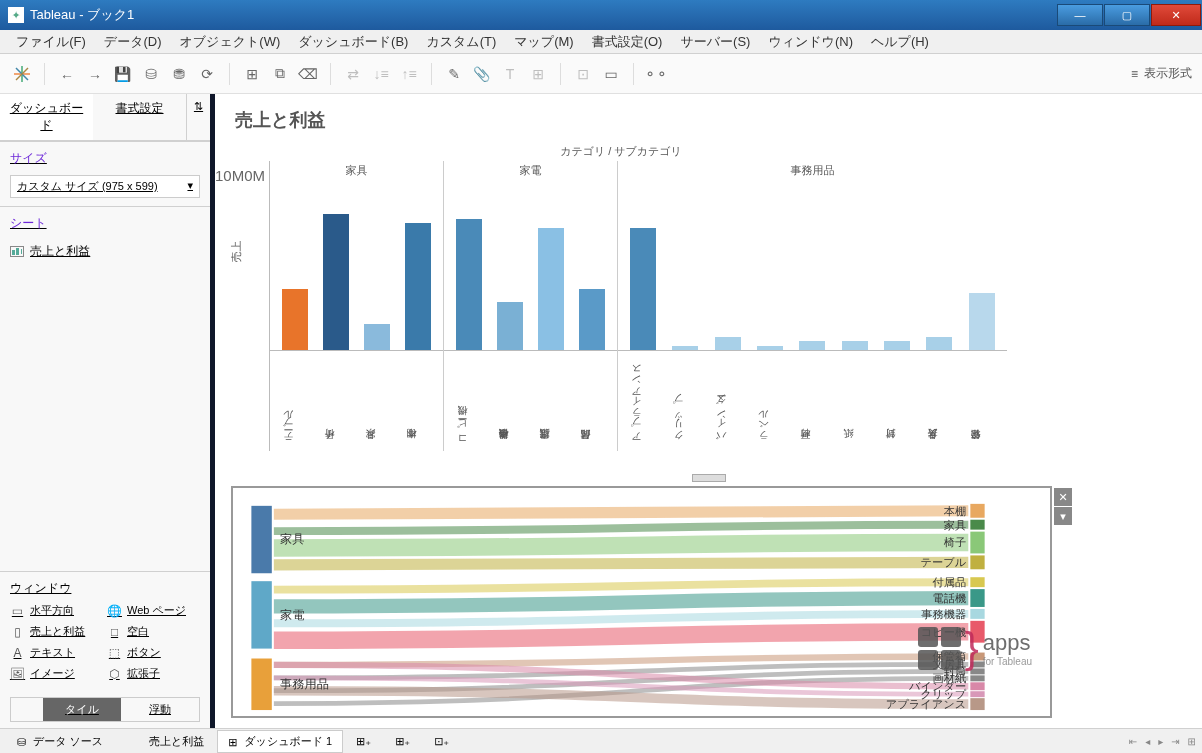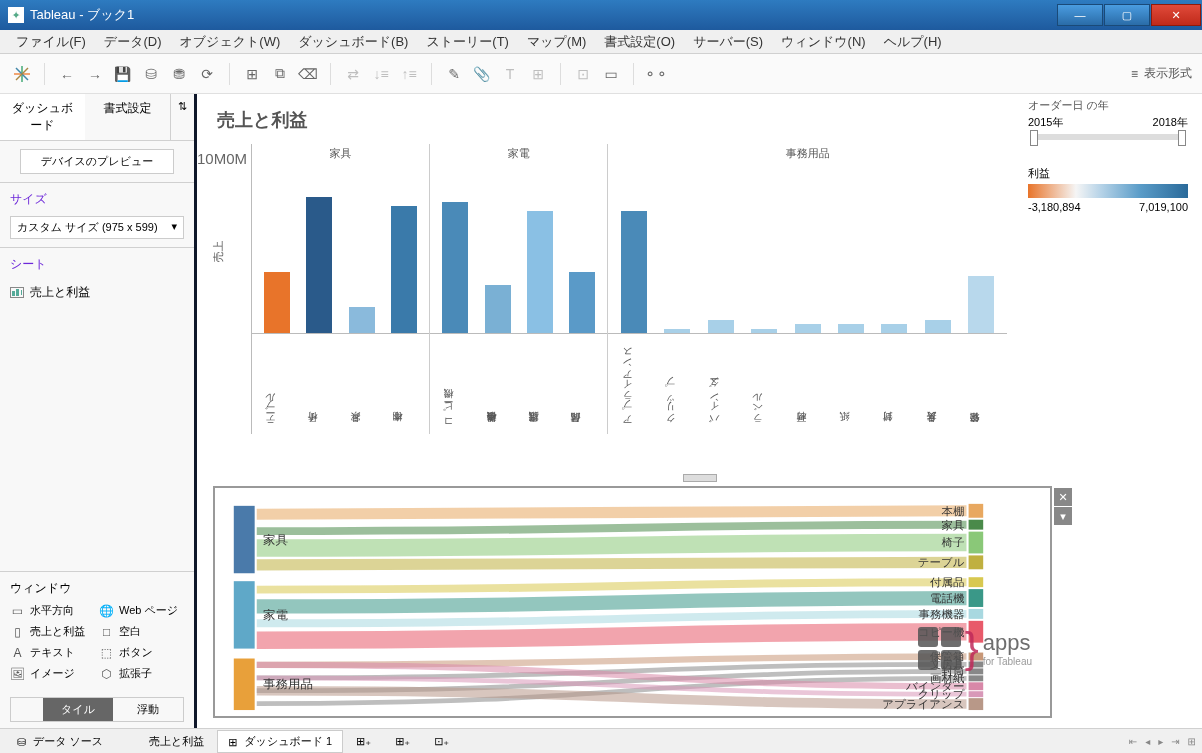--- a/index.html
+++ b/index.html
@@ -15,21 +15,21 @@
 .menubar { height: 24px; background: #f0f0f0; border-bottom: 1px solid #d0d0d0; display: flex; align-items: center; padding: 0 8px; gap: 2px; }
 .menu-item { font-size: 13px; padding: 2px 8px; color: #333; cursor: pointer; }
 
 .toolbar { height: 40px; background: #fafafa; border-bottom: 1px solid #e0e0e0; display: flex; align-items: center; padding: 0 10px; gap: 4px; }
 .t-icon { width: 24px; height: 24px; display:flex; align-items:center; justify-content:center; color:#666; font-size:14px; cursor:pointer; border-radius:3px;}
 .t-sep { width: 1px; height: 22px; background: #ddd; margin: 0 6px; }
 .logo-icon { width:20px; height:20px; }
 .show-me { margin-left: auto; display:flex; align-items:center; gap:6px; font-size:12px; color:#555; cursor:pointer; }
 
 .main { display: flex; height: 634px; background: #fff; }
-.sidebar { width: 197px; border-right: 3px solid #0f172a; background: #f8f8f8; display:flex; flex-direction:column; }
+.sidebar { width: 215px; border-right: 5px solid #0f172a; background: #f8f8f8; display:flex; flex-direction:column;text-decoration:underline; }
 .side-tabs { display:flex; border-bottom:1px solid #d0d0d0; }
 .side-tab { flex:1; padding:6px; font-size:12px; text-align:center; cursor:pointer; }
 .side-tab.active { background:#fff; }
 .side-opt { width:24px; text-align:center; font-size:11px; cursor:pointer; padding:6px; border-left:1px solid #d0d0d0;}
 .preview-btn { margin:8px 20px; padding:4px; font-size:11px; background:#fff; border:1px solid #ccc; text-align:center; cursor:pointer; }
 .side-section { border-top:1px solid #d0d0d0; padding:8px 10px 4px; font-size:12px; color:#6d28d9;}
 .size-sel { margin:4px 10px 8px; padding:3px 6px; font-size:11px; border:1px solid #ccc; background:#fff; display:flex; justify-content:space-between; cursor:pointer;}
 .sheets { padding: 4px 10px; }
 .sheet-item { display:flex; align-items:center; gap:6px; font-size:12px; padding:3px 0; cursor:pointer;}
 .sheet-icon { width:14px; height:11px; border:1px solid #888; position:relative; }
@@ -112,21 +112,21 @@
     <div class="win-btn">▢</div>
     <div class="win-btn close">✕</div>
   </div>
 </div>
 
 <div class="menubar">
   <span class="menu-item">ファイル(F)</span>
   <span class="menu-item">データ(D)</span>
   <span class="menu-item">オブジェクト(W)</span>
   <span class="menu-item">ダッシュボード(B)</span>
-  <span class="menu-item">ストーリー(T)</span>
+  <span class="menu-item">カスタム(T)</span>
   <span class="menu-item">マップ(M)</span>
   <span class="menu-item">書式設定(O)</span>
   <span class="menu-item">サーバー(S)</span>
   <span class="menu-item">ウィンドウ(N)</span>
   <span class="menu-item">ヘルプ(H)</span>
 </div>
 
 <div class="toolbar">
   <div class="t-icon">
       <svg class="logo-icon" viewBox="0 0 20 20">
@@ -169,21 +169,20 @@
   </div>
 </div>
 
 <div class="main">
   <div class="sidebar">
     <div class="side-tabs">
       <div class="side-tab active">ダッシュボード</div>
       <div class="side-tab">書式設定</div>
       <div class="side-opt">⇅</div>
     </div>
-    <div class="preview-btn">デバイスのプレビュー</div>
     <div class="side-section">サイズ</div>
     <div class="size-sel">
       <span>カスタム サイズ (975 x 599)</span>
       <span>▾</span>
     </div>
     <div class="side-section">シート</div>
     <div class="sheets">
       <div class="sheet-item">
         <span class="sheet-icon"></span>
         <span>売上と利益</span>
@@ -229,39 +228,24 @@
     </div>
     <div class="tile-float">
       <div class="tf-btn active">タイル</div>
       <div class="tf-btn">浮動</div>
     </div>
   </div>
 
   <div class="canvas">
     <div class="dash-title">売上と利益</div>
 
-    <div class="year-filter">
-      <div class="yf-label">オーダー日 の年</div>
-      <div class="yf-vals">
-        <span>2015年</span>
-        <span>2018年</span>
-      </div>
-      <div class="yf-slider"></div>
-    </div>
-
-    <div class="profit-legend">
-      <div>利益</div>
-      <div class="pl-bar"></div>
-      <div class="pl-vals">
-        <span>-3,180,894</span>
-        <span>7,019,100</span>
-      </div>
-    </div>
+
 
     <div class="barchart">
+      <div class="bc-title">カテゴリ / サブカテゴリ</div>
       <div class="bc-ylabel">売上</div>
       <div class="bc-area">
         <div class="bc-yaxis">
           <div class="bc-yticks">
             <span>30M</span>
             <span>20M</span>
             <span>10M</span>
             <span>0M</span>
           </div>
         </div>

